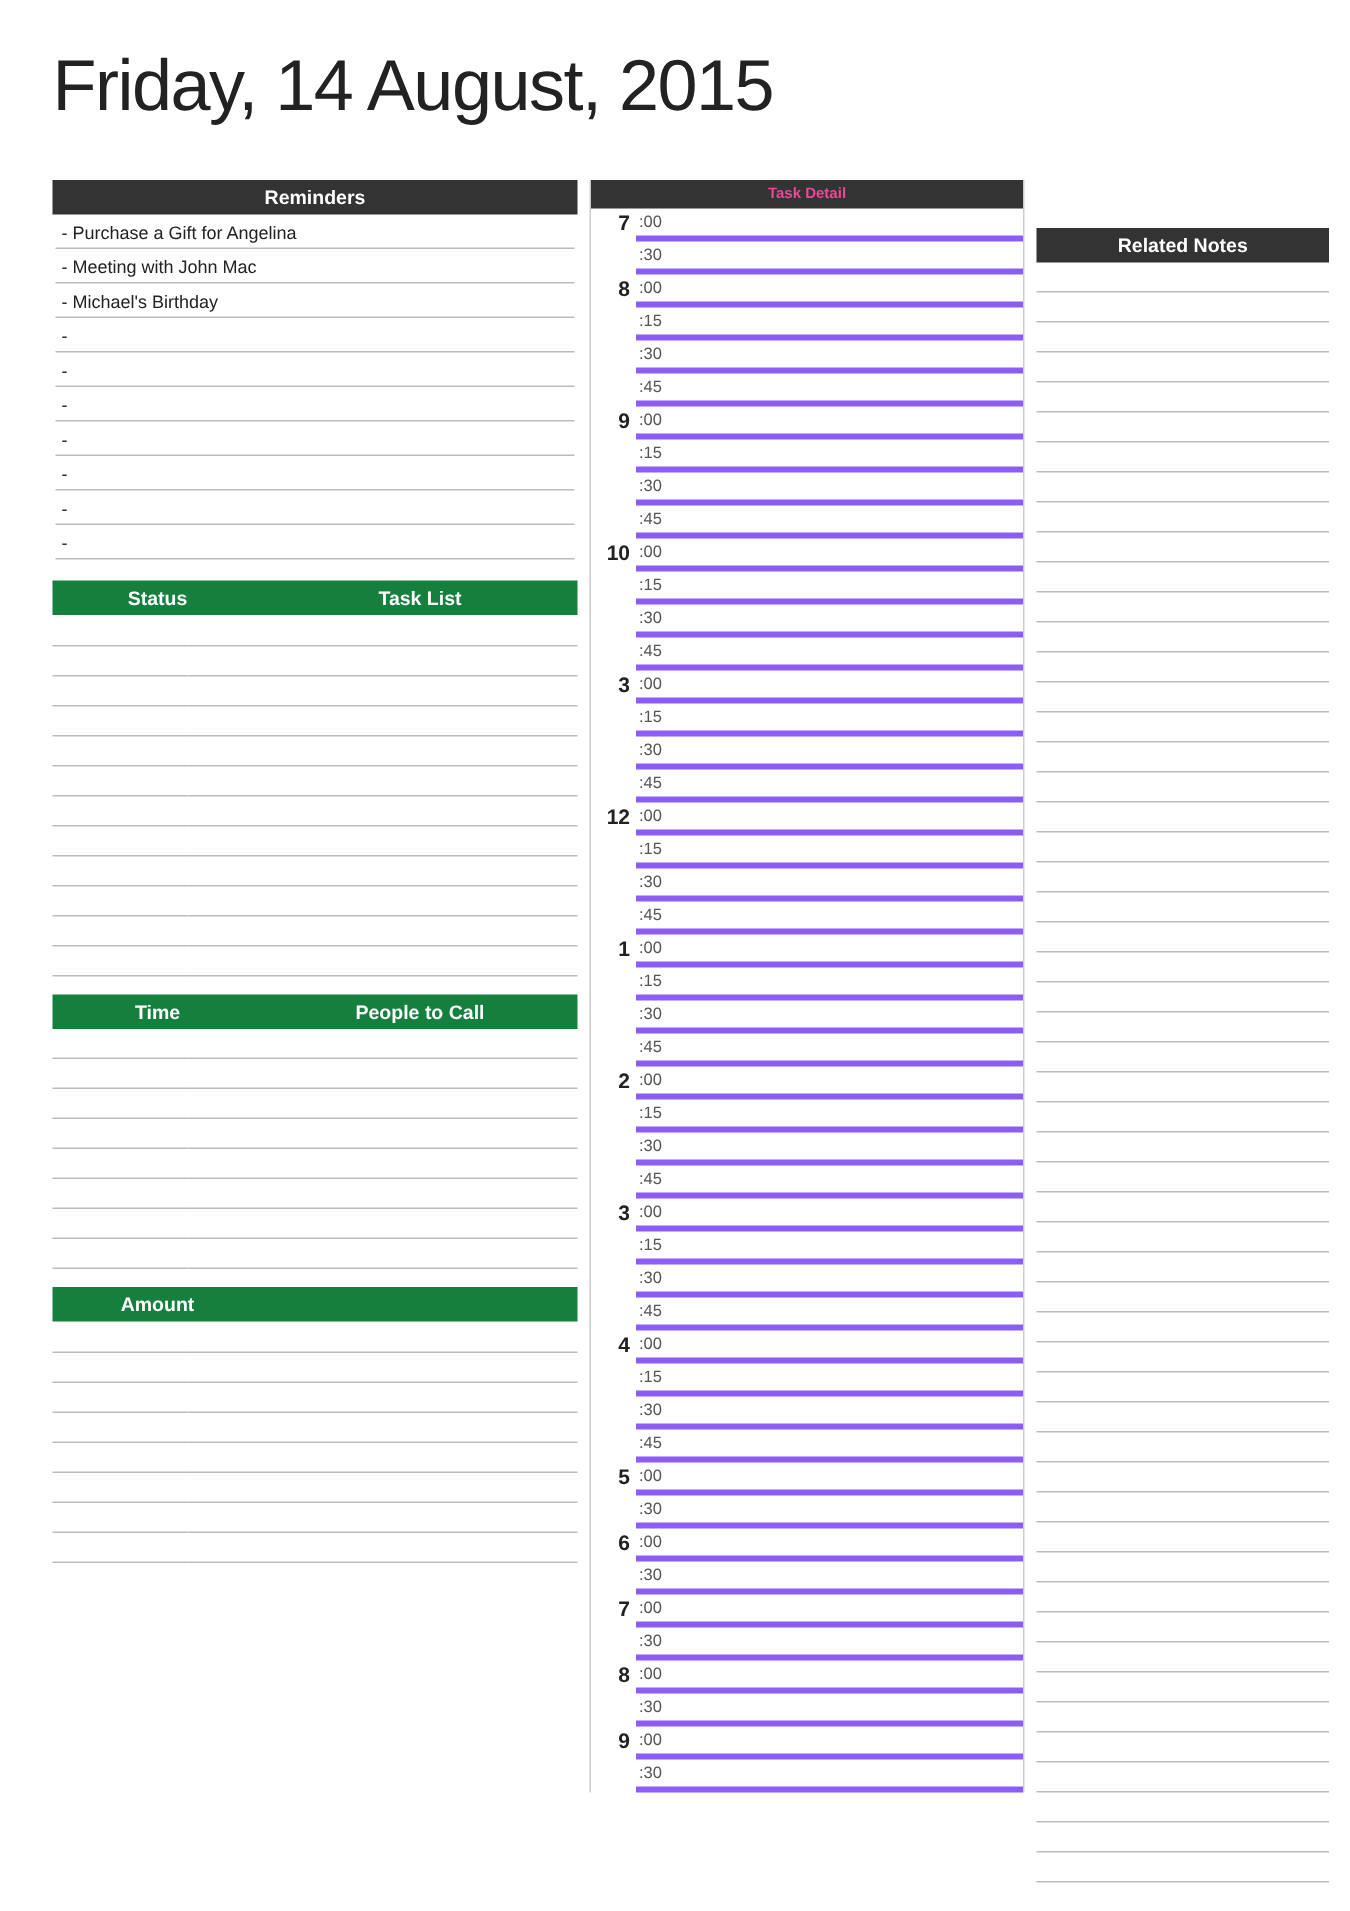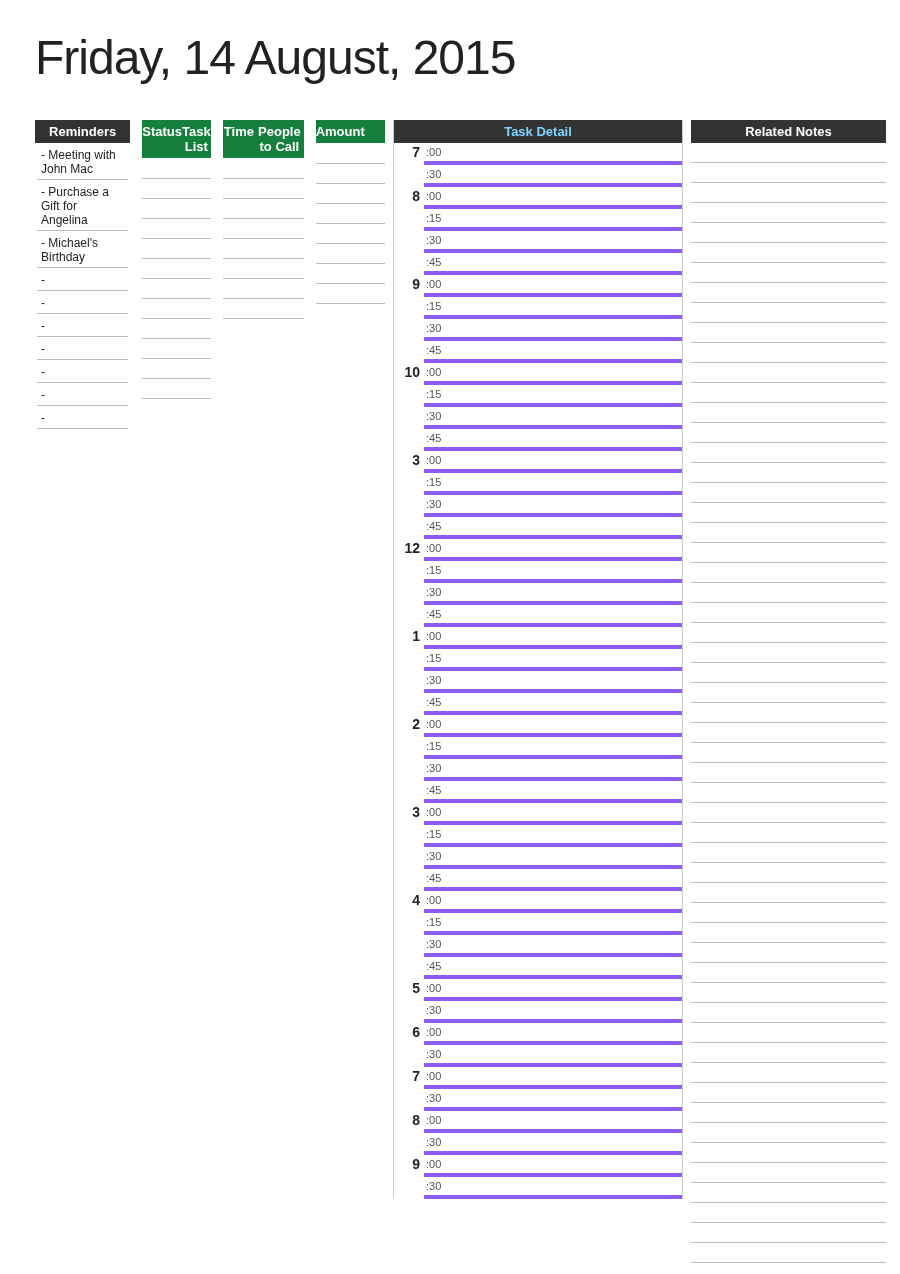--- a/index.html
+++ b/index.html
@@ -19,20 +19,21 @@
     }
     .main-grid {
       display: grid;
       grid-template-columns: 350px 290px 195px;
       gap: 0 8px;
       align-items: start;
     }
     
     .left-col {
       display: flex;
+      flex-direction: column;
       gap: 12px;
     }
     .section-header {
       background: #333;
       color: #fff;
       text-align: center;
       font-size: 13px;
       padding: 4px 0;
       font-weight: bold;
     }
@@ -97,23 +98,23 @@
       width: 90px;
     }
 
     
     .task-detail-col {
       border-left: 1px solid #ccc;
       border-right: 1px solid #ccc;
     }
     .task-detail-header {
       background: #333;
-      color: #7dd3fc;
+      color: #ec4899;
       text-align: center;
-      font-size: 13px;
+      font-size: 10px;
       padding: 4px 0;
       font-weight: bold;
     }
     .time-block {
       display: flex;
       align-items: flex-start;
     }
     .hour-label {
       width: 30px;
       text-align: right;
@@ -147,20 +148,21 @@
 
     
     .notes-col {}
     .notes-header {
       background: #333;
       color: #fff;
       text-align: center;
       font-size: 13px;
       padding: 4px 0;
       font-weight: bold;
+      margin-top: 32px;
     }
     .note-row {
       border-bottom: 1px solid #bbb;
       min-height: 20px;
       font-size: 12px;
       padding: 2px 4px;
     }
   </style>
 </head>
 <body>
@@ -169,24 +171,24 @@
 
 <div class="main-grid">
 
   <div class="left-col">
 
     <div>
       <div class="section-header">Reminders</div>
       <table class="reminder-list">
         <tbody id="reminders-body">
             <tr>
+              <td class="reminder-row">- Purchase a Gift for Angelina</td>
+            </tr>
+            <tr>
               <td class="reminder-row">- Meeting with John Mac</td>
-            </tr>
-            <tr>
-              <td class="reminder-row">- Purchase a Gift for Angelina</td>
             </tr>
             <tr>
               <td class="reminder-row">- Michael's Birthday</td>
             </tr>
             <tr>
               <td class="reminder-row">-</td>
             </tr>
             <tr>
               <td class="reminder-row">-</td>
             </tr>

